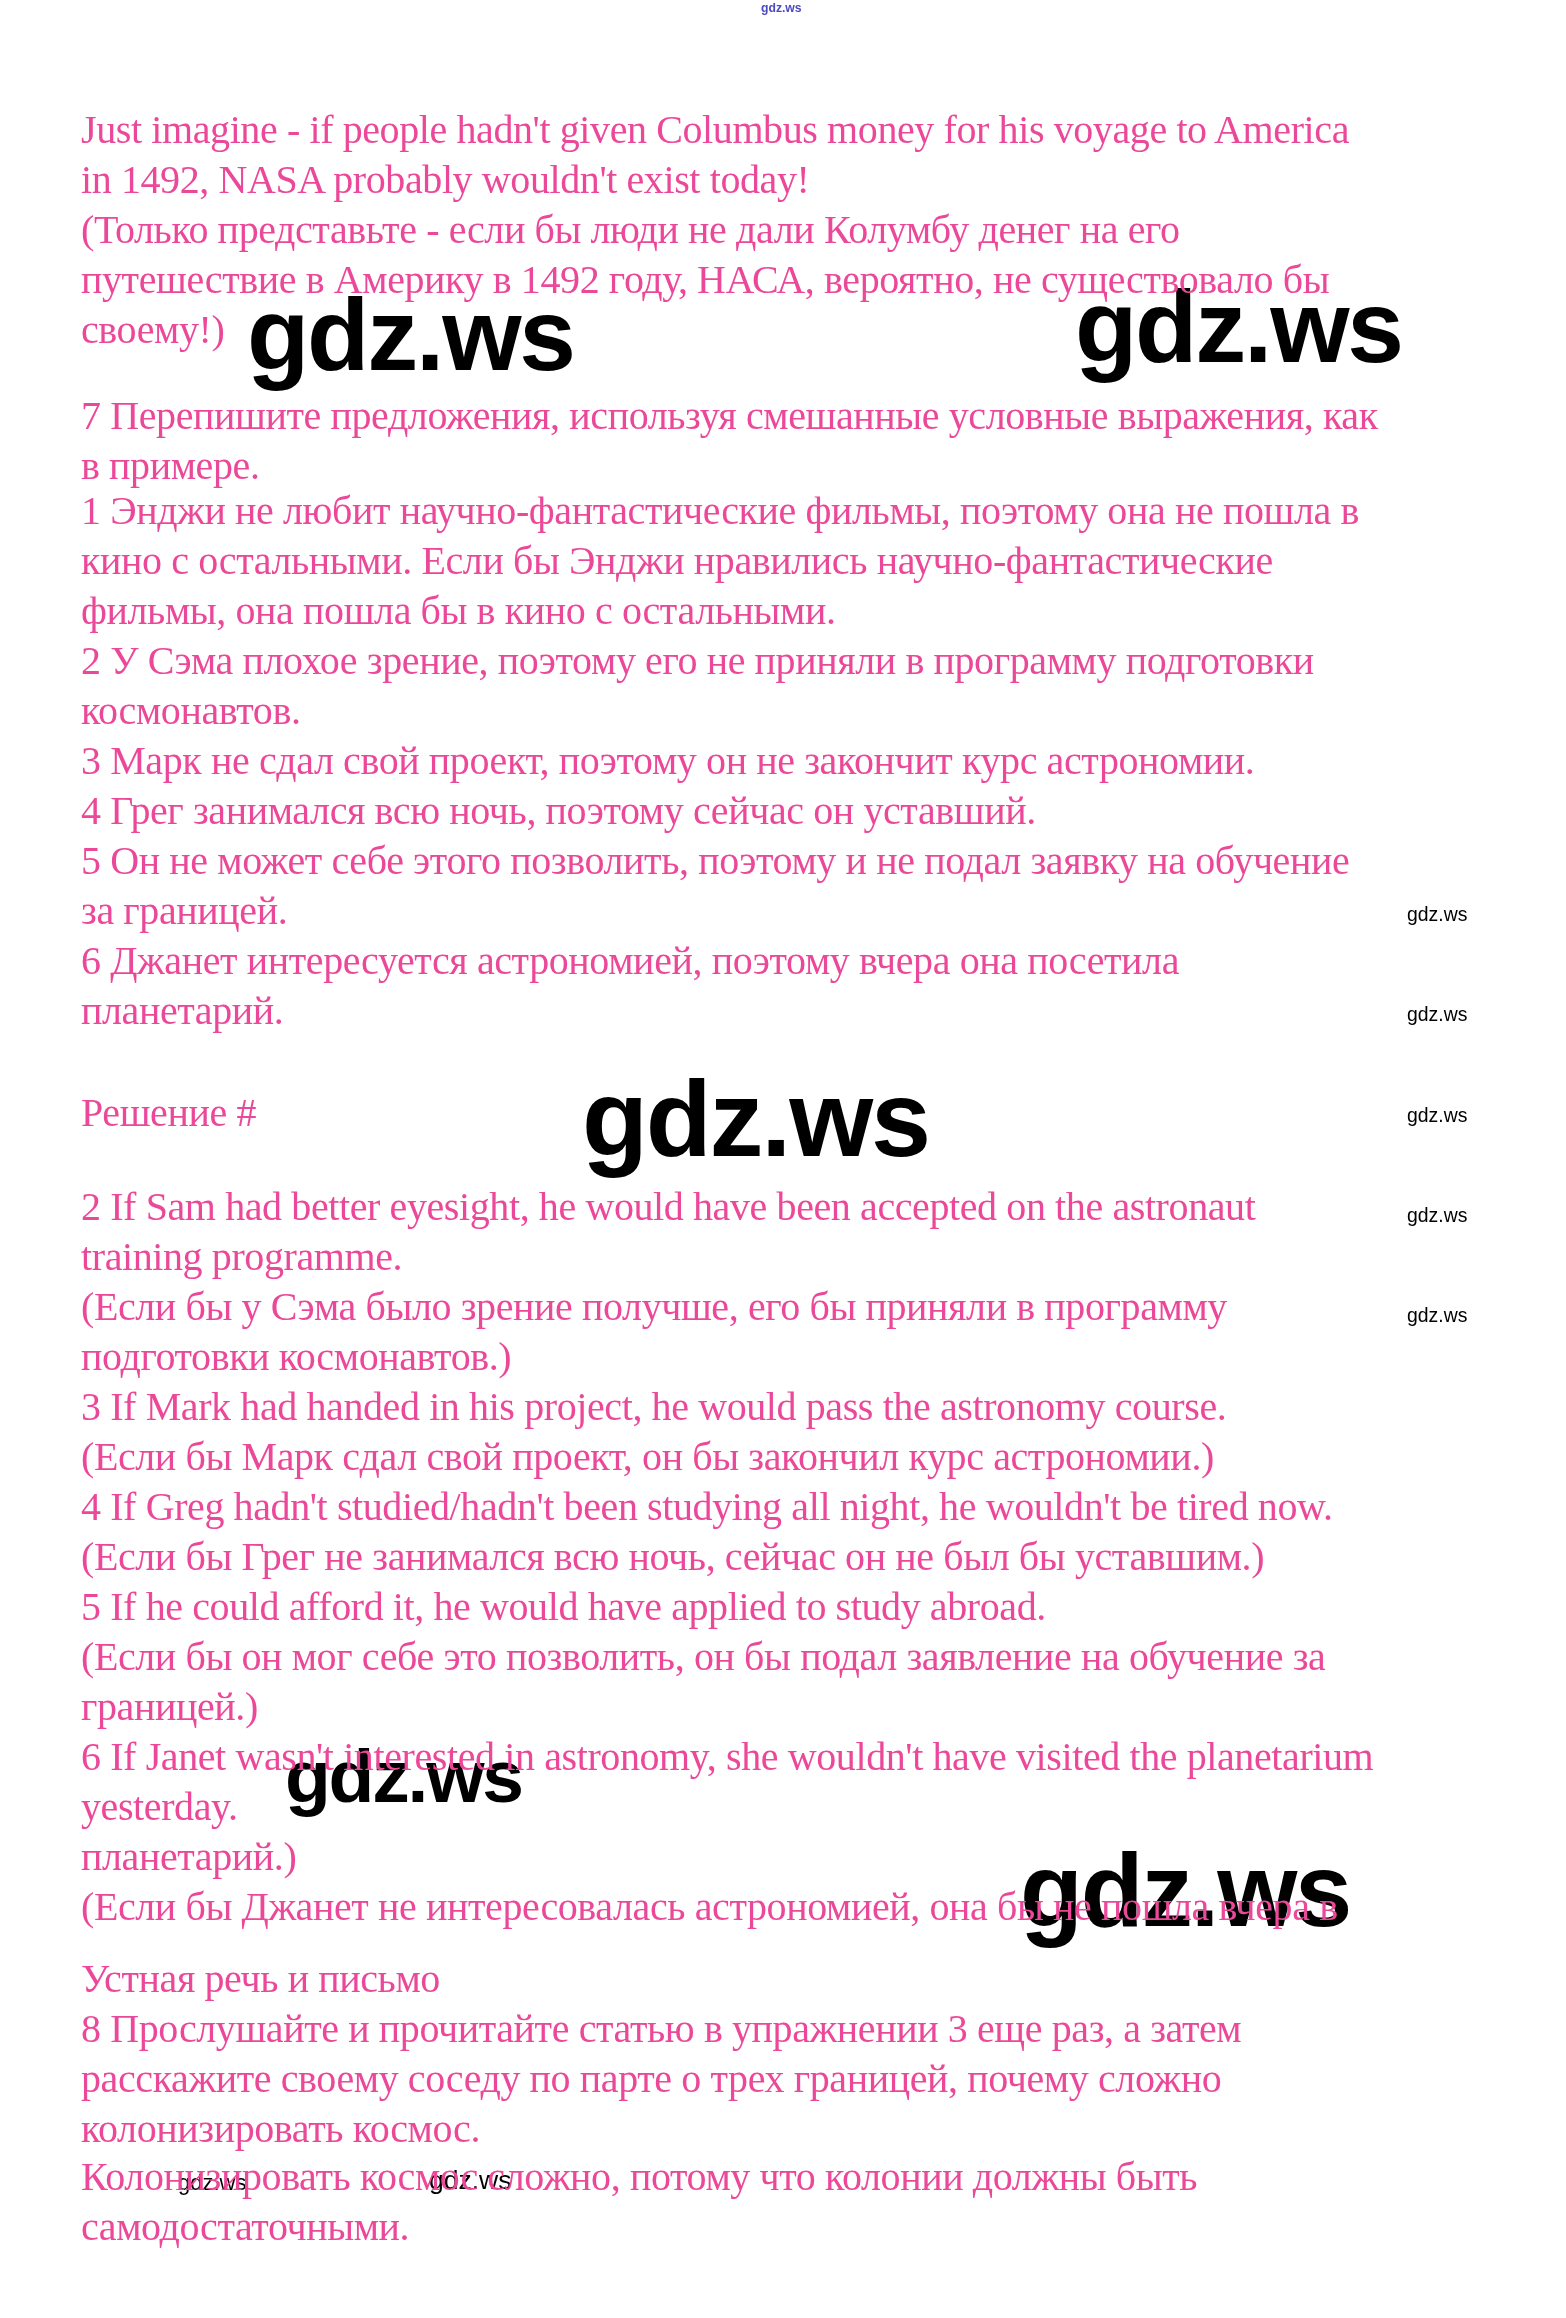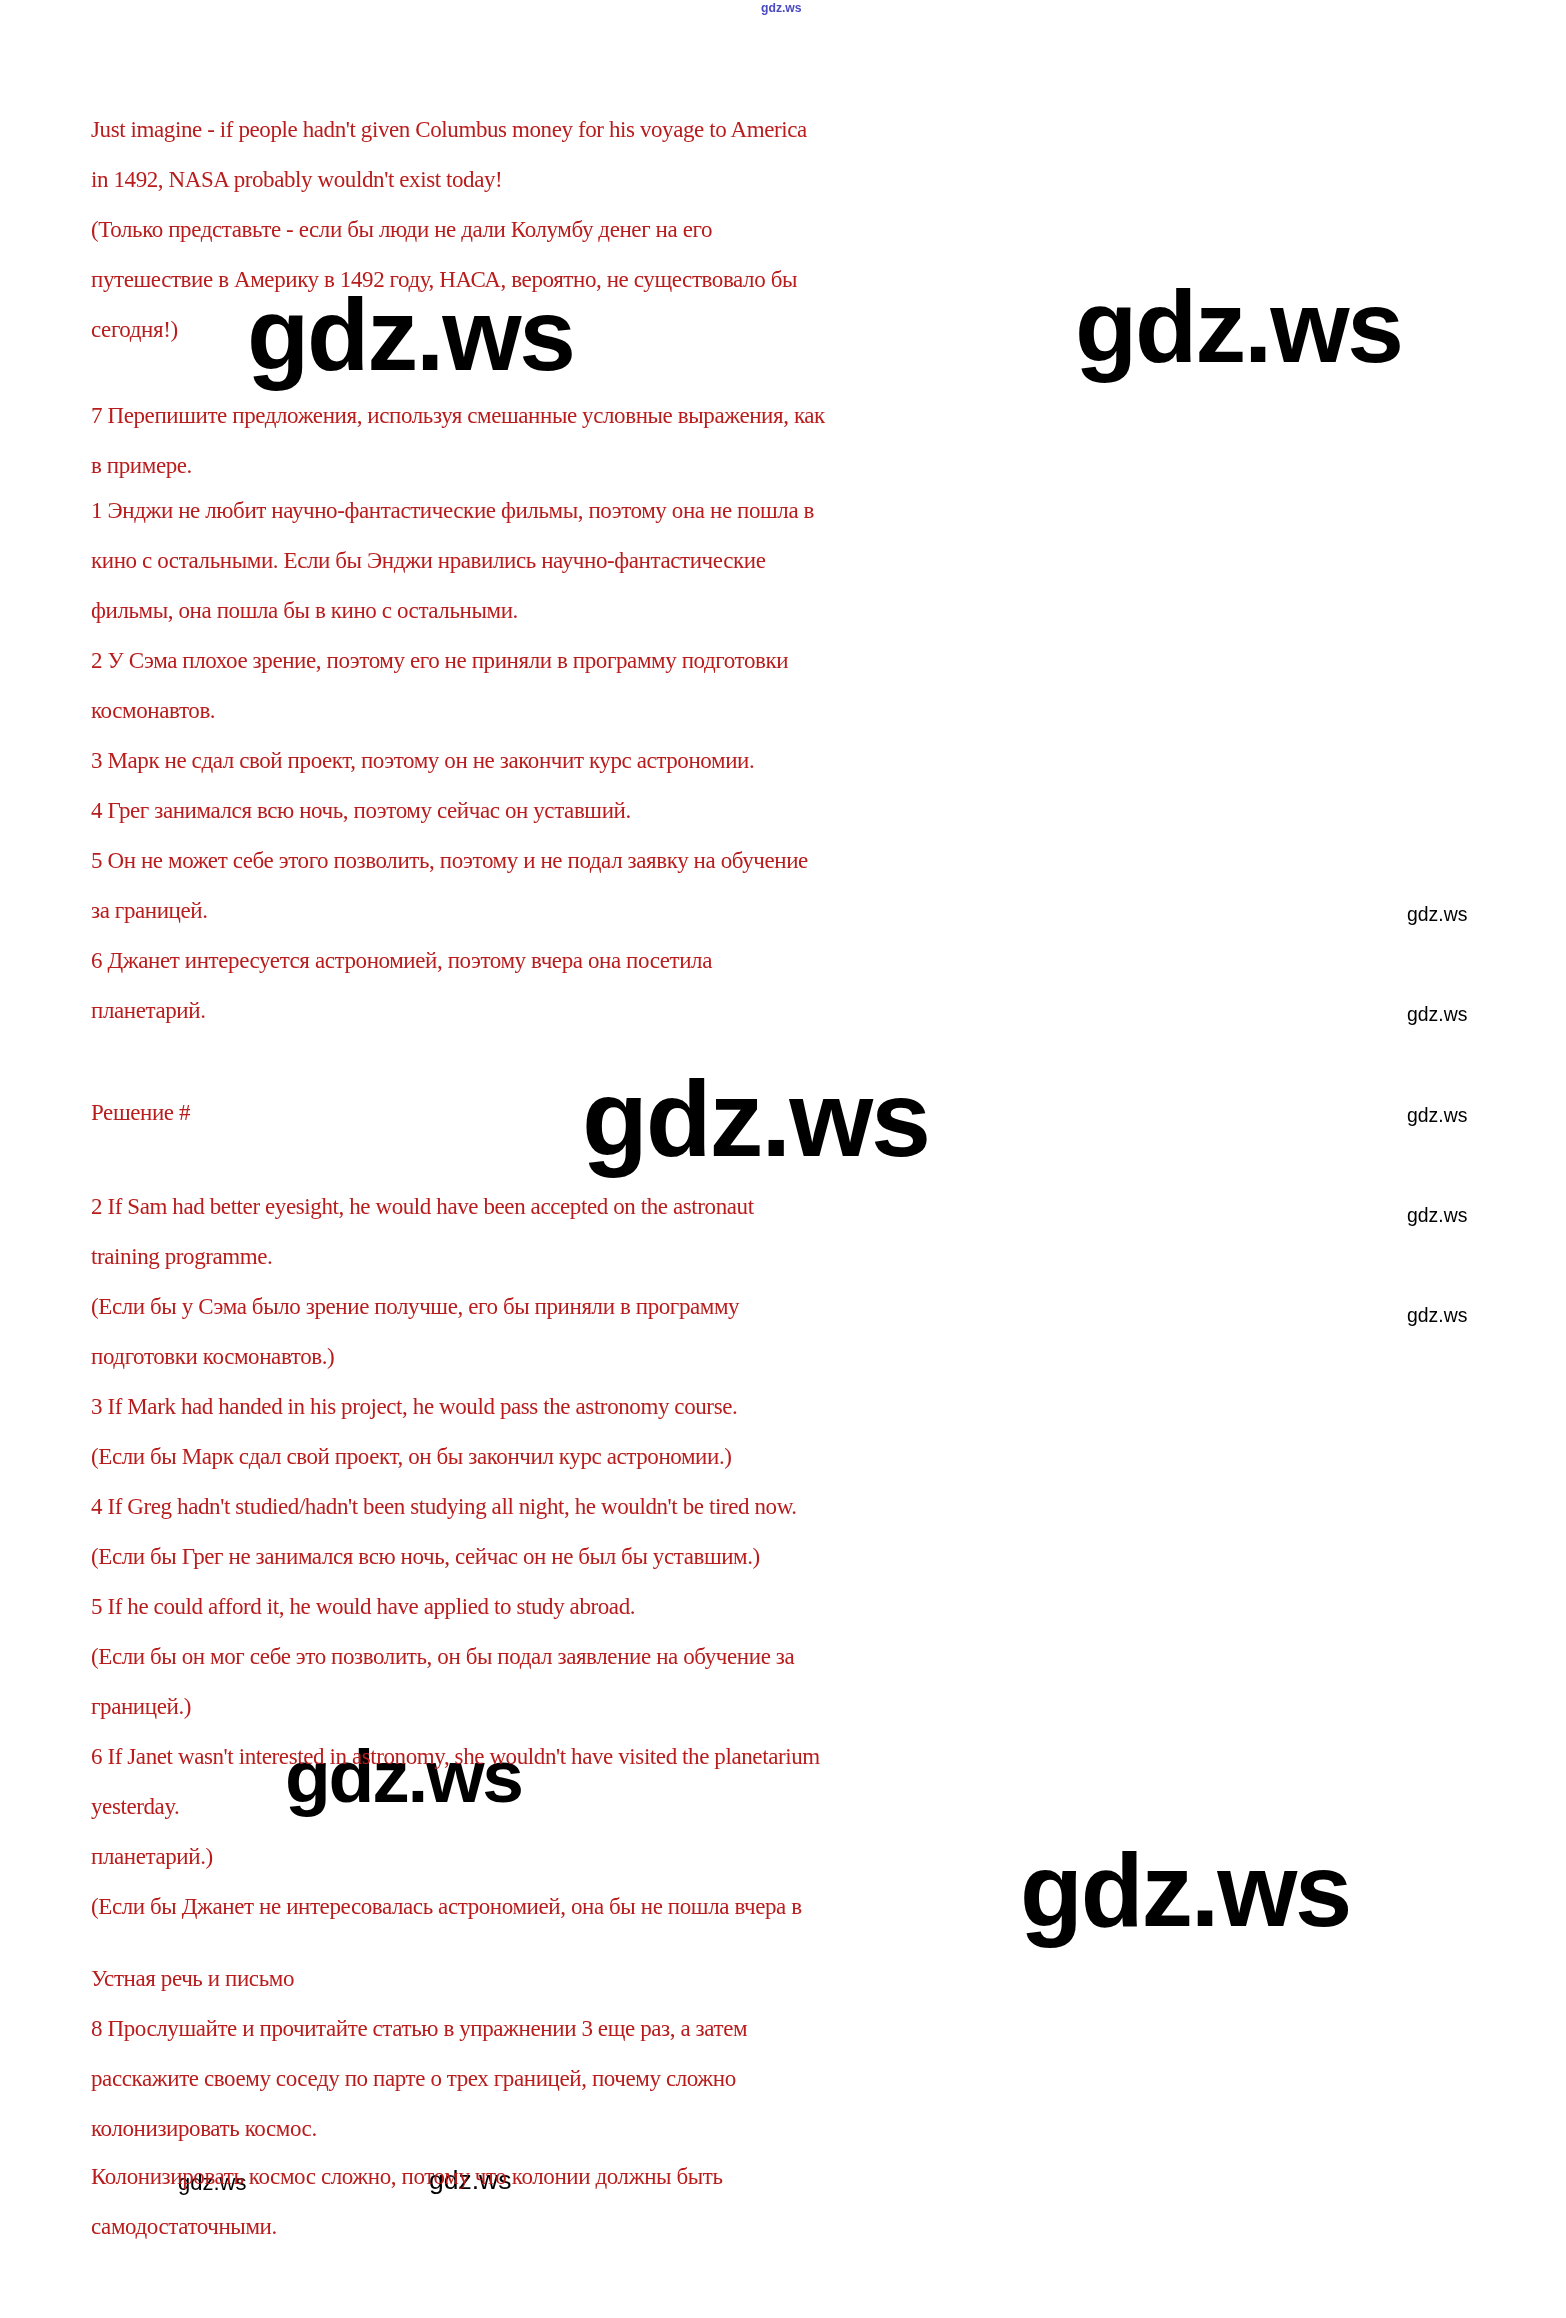--- a/index.html
+++ b/index.html
@@ -10,26 +10,26 @@
     height:2319px;
     background:#ffffff;
     overflow:hidden;
     font-family:"Liberation Serif", serif;
     color:#000000;
     padding-left:32px;
   }
   
   .tb{
     position:absolute;
-    left:91px;
-    font-size:23px;
+    left:81px;
+    font-size:40px;
     line-height:50px;
     letter-spacing:-0.4px;
     white-space:nowrap;
-    color:#b91c1c;
+    color:#ec4899;
   }
   .tb .line{height:50px;}
   .tb.bold{font-weight:normal;}
   
   .wm{
     position:absolute;
     font-family:"Liberation Sans", sans-serif;
     color:#000000;
     line-height:1;
     white-space:nowrap;
@@ -63,21 +63,21 @@
   <span class="wm wm-small" style="left:1407px;top:1306px;font-size:19.4px;">gdz.ws</span>
 
   <span class="wm wm-small" style="left:178px;top:2172px;font-size:22px;">gdz.ws</span>
   <span class="wm wm-small" style="left:429px;top:2167px;font-size:26.5px;">gdz.ws</span>
 
   <div class="tb" style="top:105px;">
       <div class="line">Just imagine - if people hadn't given Columbus money for his voyage to America</div>
       <div class="line">in 1492, NASA probably wouldn't exist today!</div>
       <div class="line">(Только представьте - если бы люди не дали Колумбу денег на его</div>
       <div class="line">путешествие в Америку в 1492 году, НАСА, вероятно, не существовало бы</div>
-      <div class="line">сегодня!)</div>
+      <div class="line">своему!)</div>
     </div>
 
   <div class="tb" style="top:391px;">
       <div class="line">7 Перепишите предложения, используя смешанные условные выражения, как</div>
       <div class="line">в примере.</div>
     </div>
 
   <div class="tb" style="top:486px;">
       <div class="line">1 Энджи не любит научно-фантастические фильмы, поэтому она не пошла в</div>
       <div class="line">кино с остальными. Если бы Энджи нравились научно-фантастические</div>

